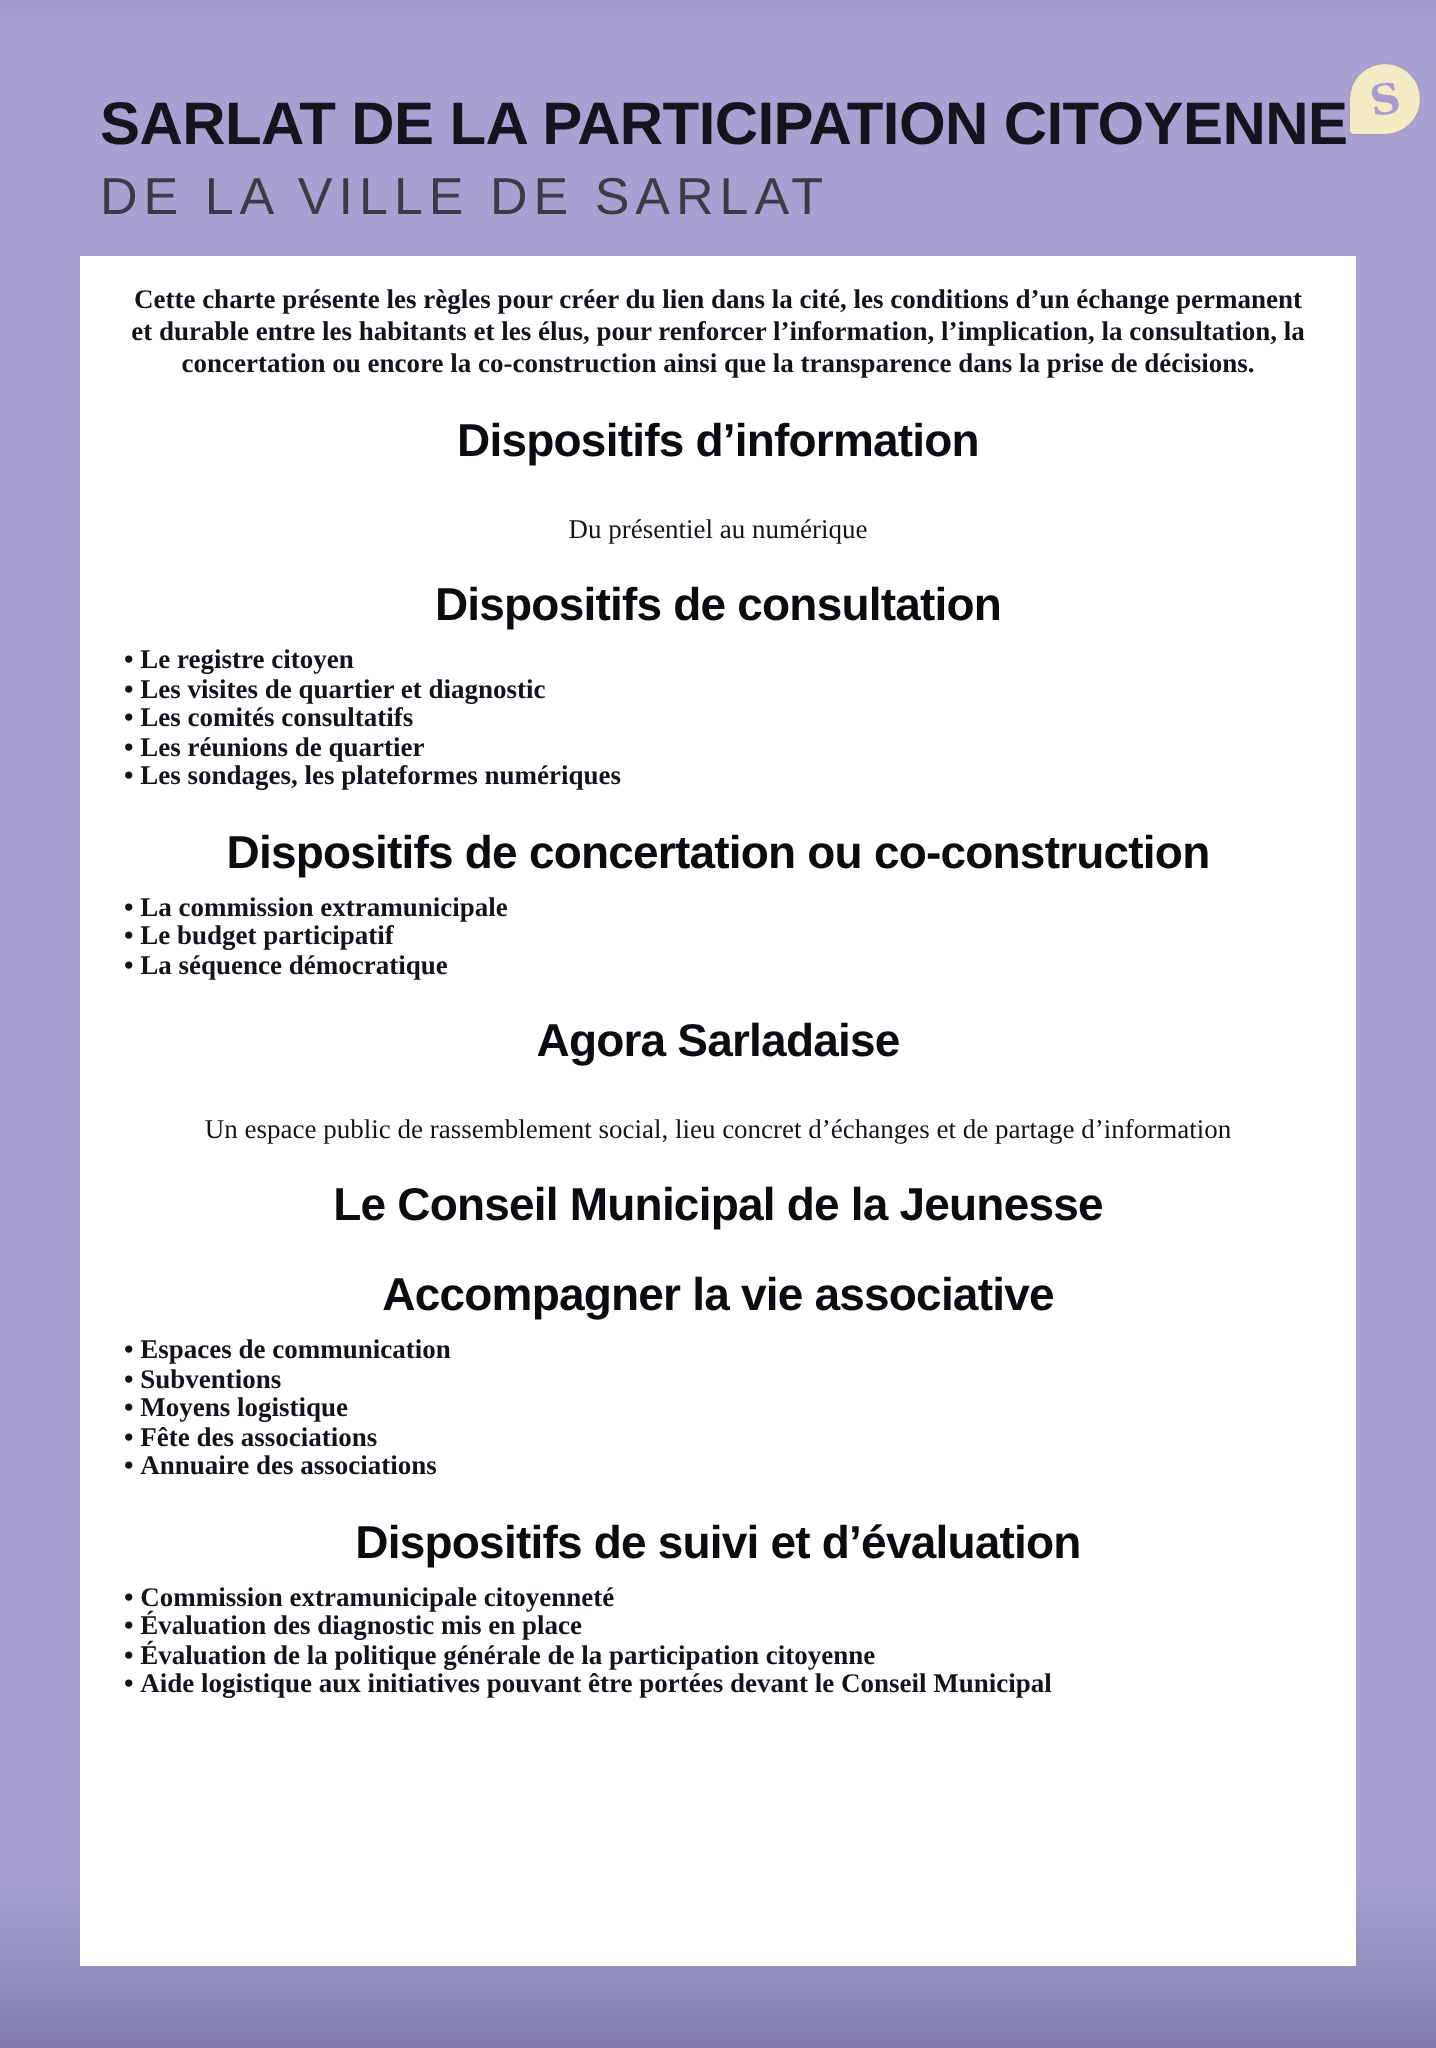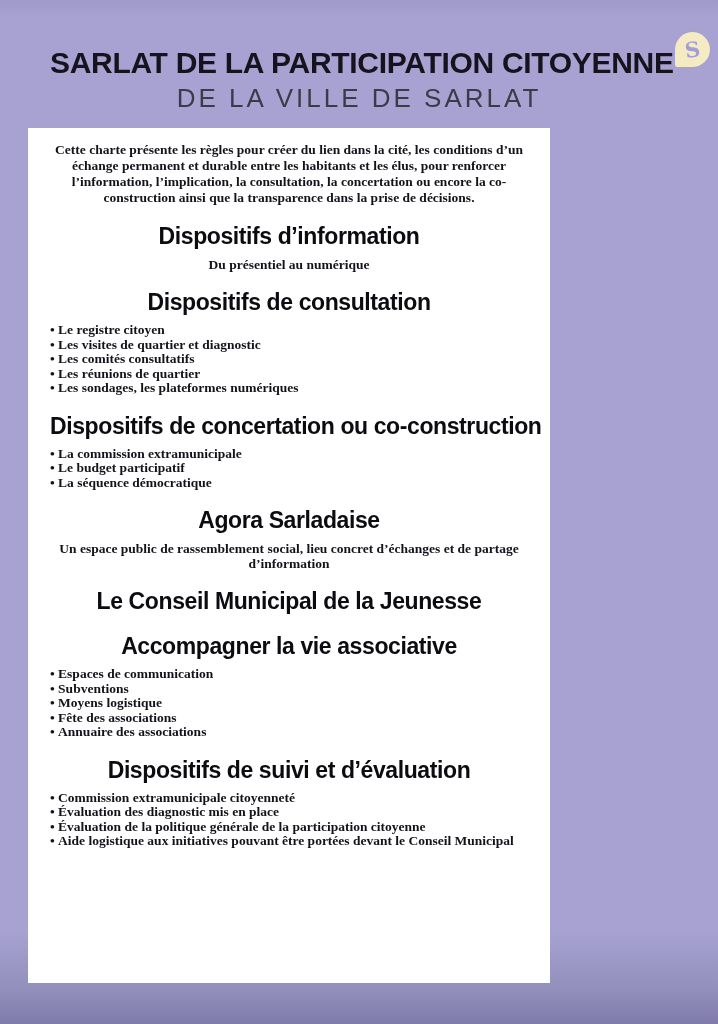--- a/index.html
+++ b/index.html
@@ -28,21 +28,21 @@
     text-align: center;
     white-space: nowrap;
     line-height: 34px;
   }
   .page-subtitle {
     margin-top: 3px;
     font-size: 26px;
     font-weight: 300;
     letter-spacing: 3px;
     color: #3e3947;
-    text-align: center;
+    text-align: left;
     white-space: nowrap;
     line-height: 30px;
   }
   .logo {
     position: absolute;
     right: 8px; top: 32px;
     width: 35px; height: 35px;
     background: #f4ebc4;
     border-radius: 50% 50% 50% 2px;
     display: flex;
@@ -54,22 +54,22 @@
     font-family: "DejaVu Serif", serif;
     font-size: 21px;
     font-weight: 700;
     color: #a59dd2;
     transform: rotate(-8deg);
     line-height: 1;
   }
   
   .card {
     position: absolute;
-    left: 28px; top: 128px;
-    width: 522px; height: 855px;
+    left: 40px; top: 128px;
+    width: 638px; height: 855px;
     background: #ffffff;
     padding: 14px 22px 10px 22px;
   }
   .intro {
     font-family: "Liberation Serif", serif;
     font-weight: 700;
     font-size: 13.5px;
     line-height: 16px;
     color: #14131a;
     text-align: center;
@@ -81,23 +81,23 @@
     margin-top: 15px;
     font-size: 23px;
     font-weight: 800;
     letter-spacing: -0.4px;
     color: #0c0b10;
     text-align: center;
     line-height: 30px;
     white-space: nowrap;
   }
   .section-subtext {
-    margin-top: 6px;
+    margin-top: 22px;
     font-family: "Liberation Serif", serif;
-    font-weight: 700;
+    font-weight: 400;
     font-size: 13.5px;
     line-height: 15px;
     color: #14131a;
     text-align: center;
   }
   .section-bullets {
     margin-top: 6px;
     list-style: none;
     text-align: left;
   }

